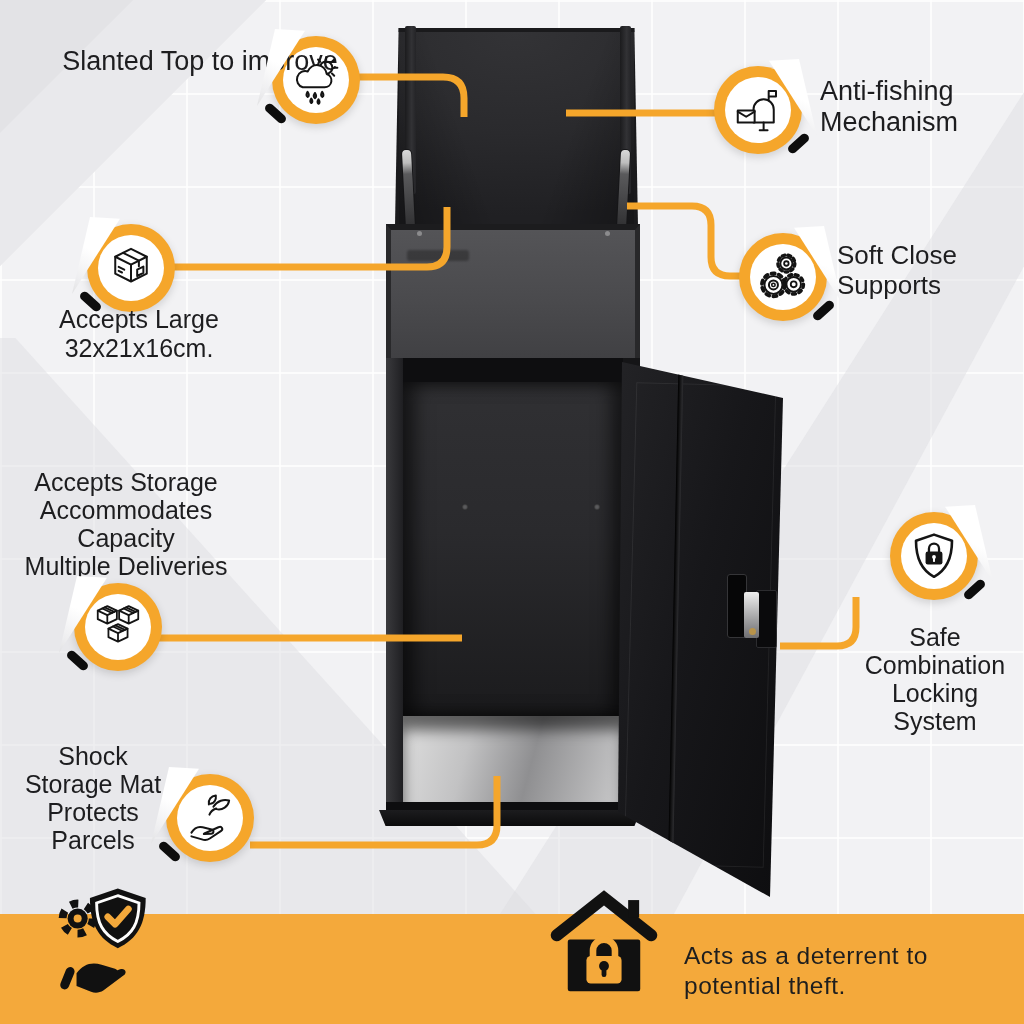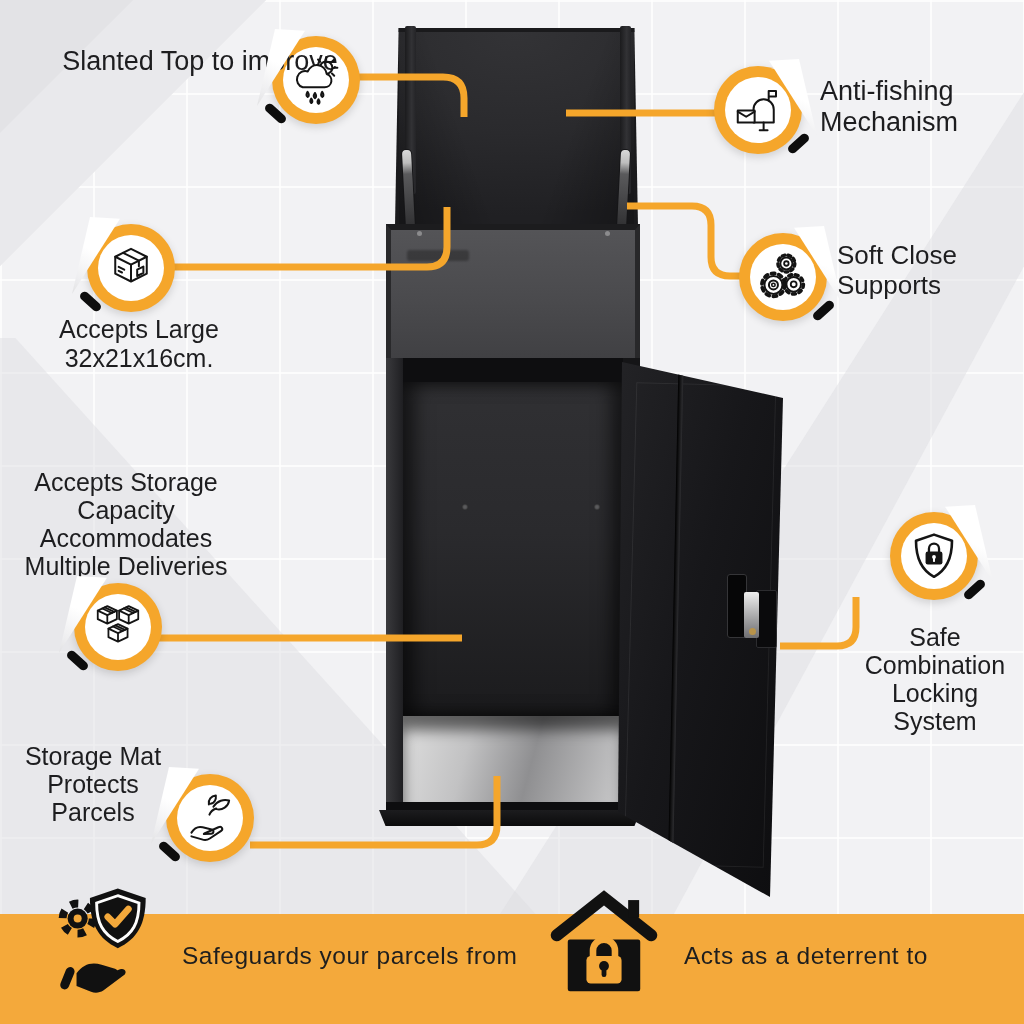--- a/index.html
+++ b/index.html
@@ -94,21 +94,21 @@
   .badge .dash{position:absolute;width:25px;height:9px;border-radius:4.5px;background:#0d0d0d;z-index:1;}
   .badge.fold-left .dash{left:-9px;bottom:6px;transform:rotate(42deg);}
   .badge.fold-right .dash{right:-9px;bottom:6px;transform:rotate(-42deg);}
 
   
   .lbl{position:absolute;color:#1d1d1f;font-weight:500;}
   .lbl div{white-space:nowrap;}
   .lbl.center{text-align:center;}
   .l-slanted{left:28px;top:46px;width:344px;font-size:27px;line-height:31px;}
   .l-anti{left:820px;top:76px;width:200px;font-size:27px;line-height:31px;}
-  .l-parcels{left:39px;top:315px;width:200px;font-size:25px;line-height:29px;}
+  .l-parcels{left:39px;top:305px;width:200px;font-size:25px;line-height:29px;}
   .l-soft{left:837px;top:240px;width:195px;font-size:26px;line-height:30px;}
   .l-storage{left:14px;top:468px;width:224px;font-size:25px;line-height:28px;}
   .l-lock{left:843px;top:623px;width:184px;font-size:25px;line-height:28px;}
   .l-shock{left:4px;top:742px;width:178px;font-size:25px;line-height:28px;}
 
   
   .banner{position:absolute;left:0;top:914px;width:1024px;height:110px;background:#F4A93B;}
   .banner-icon{position:absolute;}
   .bi-left{left:54px;top:884px;width:112px;height:116px;}
   .bi-right{left:549px;top:888px;width:110px;height:112px;}
@@ -295,58 +295,59 @@
   <div class="lbl center l-parcels">
     <div>Accepts Large</div>
     <div>32x21x16cm.</div>
   </div>
   <div class="lbl l-soft">
     <div>Soft Close</div>
     <div>Supports</div>
   </div>
   <div class="lbl center l-storage">
     <div>Accepts Storage</div>
+    <div>Accommodates</div>
     <div>Capacity</div>
-    <div>Accommodates</div>
     <div>Multiple Deliveries</div>
   </div>
   <div class="lbl center l-lock">
     <div>Safe</div>
     <div>Combination</div>
     <div>Locking</div>
     <div>System</div>
   </div>
   <div class="lbl center l-shock">
+    <div>Shock</div>
     <div>Storage Mat</div>
     <div>Protects</div>
     <div>Parcels</div>
   </div>
 
   <div class="banner"></div>
 
   <svg class="banner-icon bi-left" viewBox="0 0 100 104">
     <circle cx="21" cy="31" r="13.5" fill="none" stroke="#111" stroke-width="7" stroke-dasharray="7 7.2"></circle>
     <circle cx="21" cy="31" r="9" fill="#111"></circle>
     <circle cx="21" cy="31" r="3.6" fill="#F4A93B"></circle>
     <path d="M57 4 82 12.5 C82 36 74.5 49 57 57.5 C39.5 49 32 36 32 12.5 Z" fill="#111"></path>
     <path d="M57 10.5 76 17 C76 35 70.3 45 57 51.5 C43.7 45 38 35 38 17 Z" fill="none" stroke="#fdfdfd" stroke-width="2.6"></path>
     <path d="M48 29.5l6.5 6.5 12-13.5" fill="none" stroke="#F4A93B" stroke-width="6" stroke-linecap="round" stroke-linejoin="round"></path>
     <path d="M20 80c6-8 13.5-10.5 22.5-7.5l12 3.5c4 1.2 3.2 6.3-1 6.3l-10 .2 15.5-6c4.5-1.7 7 3 3 5.6L44 95.5c-3.3 2.1-7.4 2.5-11 1.1L20 91.5z" fill="#111"></path>
     <rect x="8" y="74" width="8" height="21" rx="4" fill="#111" transform="rotate(22 12 84)"></rect>
   </svg>
   <div class="banner-text bt-left">
-    <div>Safeguards your parcels from</div>
   </div>
 
   <svg class="banner-icon bi-right" viewBox="0 0 100 102">
     <path d="M7 43 50 9 93 43" fill="none" stroke="#111" stroke-width="11" stroke-linecap="round" stroke-linejoin="miter"></path>
     <rect x="72" y="11" width="10" height="16" fill="#111"></rect>
     <rect x="17" y="47" width="66" height="47" rx="2" fill="#111"></rect>
     <path d="M40 63v-6a10 10 0 0 1 20 0v6" fill="none" stroke="#F4A93B" stroke-width="6"></path>
     <rect x="34" y="62" width="32" height="25" rx="4" fill="#F4A93B"></rect>
     <circle cx="50" cy="71" r="4.5" fill="#111"></circle>
     <rect x="47.8" y="72" width="4.4" height="9" rx="2" fill="#111"></rect>
   </svg>
   <div class="banner-text bt-right">
     <div>Acts as a deterrent to</div>
+    <div>potential theft.</div>
   </div>
 
 </div>
 
 </body></html>

